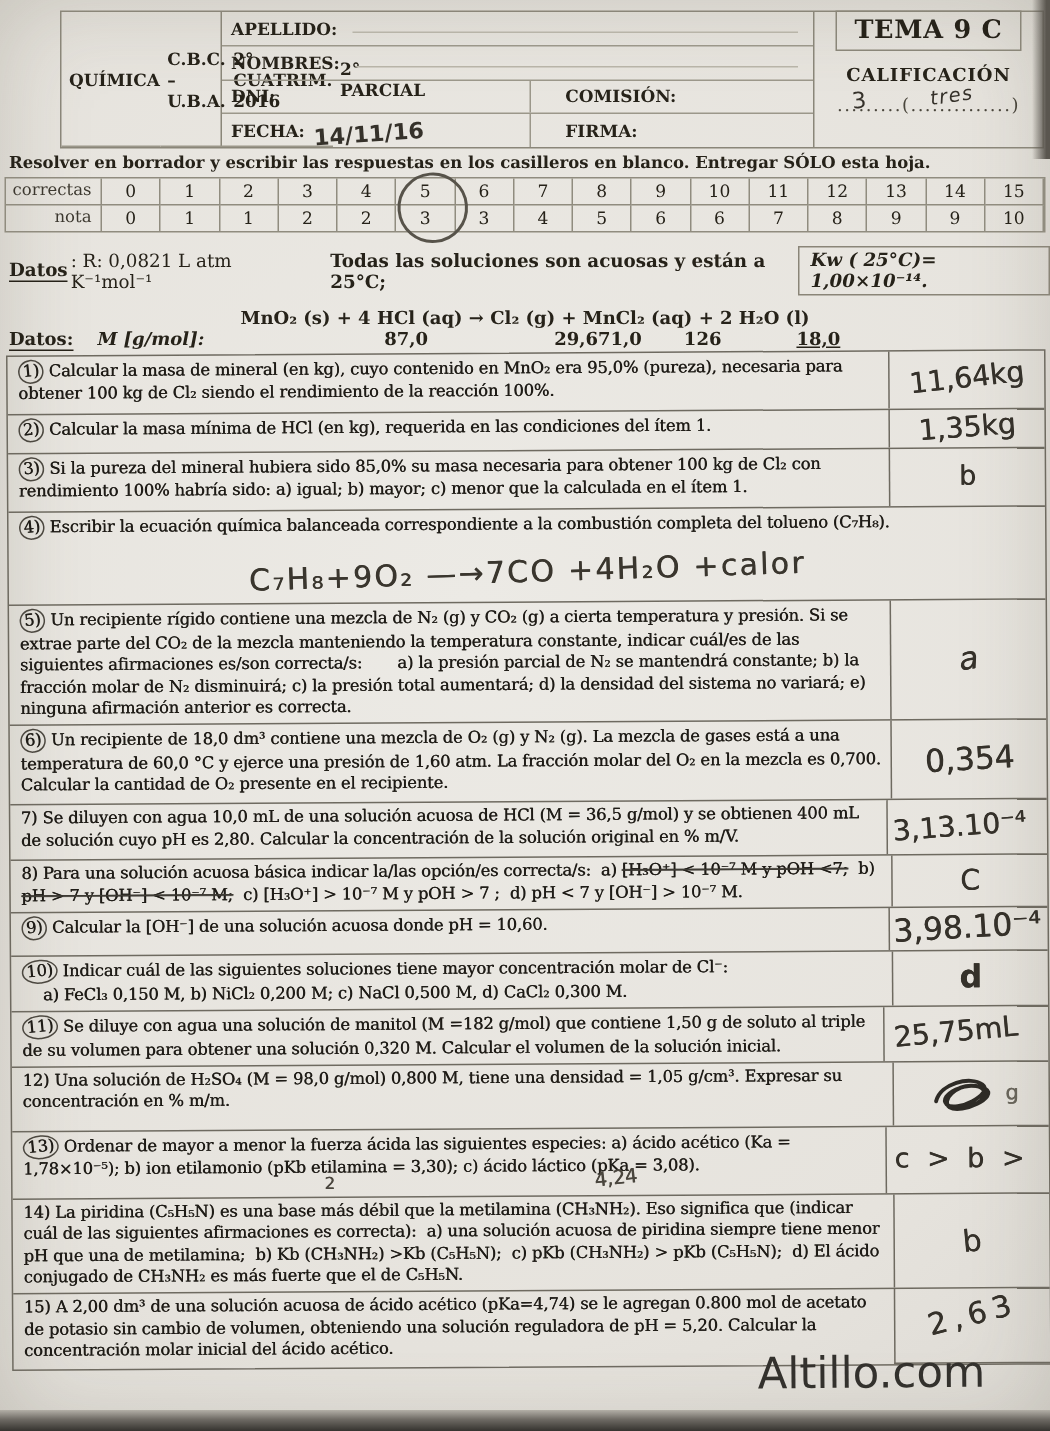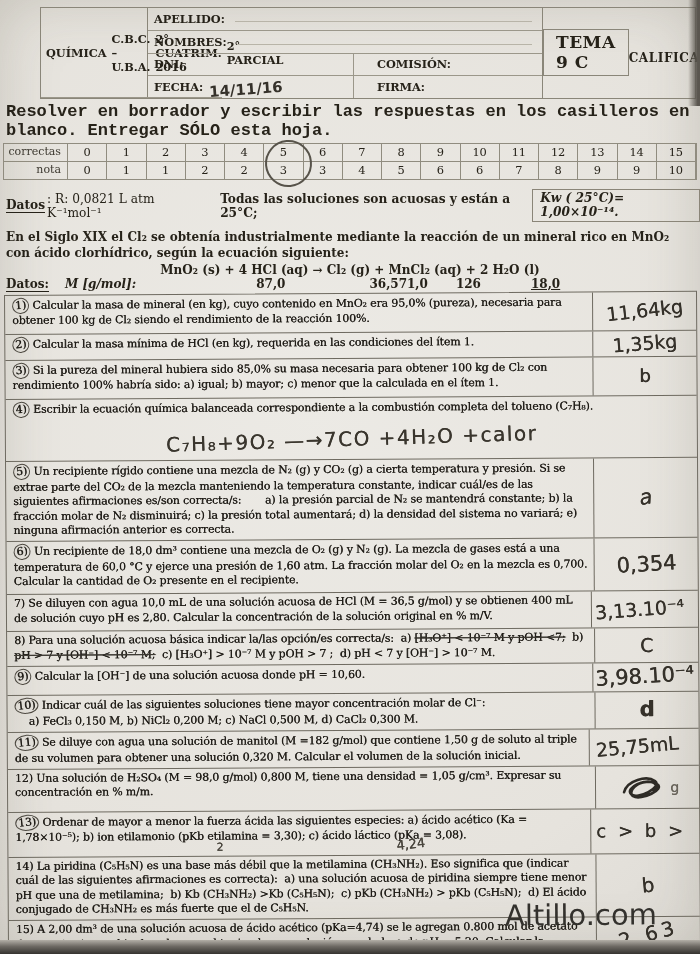--- a/index.html
+++ b/index.html
@@ -11,29 +11,29 @@
   
   .header{display:flex;margin:7px 4px 0 40px;height:90px;border:1px solid #8a8679;}
   .h-left{width:106px;border-right:1px solid #8a8679;display:flex;}
   .h-cell{flex:1;display:flex;align-items:center;padding-left:5px;font-weight:bold;font-size:11.3px;border-bottom:1px solid #9b978a;}
   .h-cell:last-child{border-bottom:none;}
   .h-mid{flex:1;display:flex;flex-direction:column;}
   .h-row{flex:1;display:flex;align-items:center;border-bottom:1px solid #9b978a;font-weight:bold;font-size:11.3px;padding-left:6px;}
   .h-row:last-child{border-bottom:none;}
   .write-line{flex:1;border-bottom:1px solid #b8b4a8;height:10px;margin:0 10px 5px 10px;}
   .h-sub{width:48%;height:100%;display:flex;align-items:center;border-left:1px solid #9b978a;padding-left:23px;box-sizing:border-box;}
-  .h-right{width:152px;border-left:1px solid #8a8679;display:flex;flex-direction:row;align-items:center;}
+  .h-right{width:152px;border-left:1px solid #8a8679;display:flex;flex-direction:column;align-items:center;}
   .tema{font-weight:bold;font-size:17px;border:1px solid #8a8679;margin-top:-1px;padding:2px 12px 3px 12px;letter-spacing:0.5px;}
   .calif-label{font-weight:bold;font-size:12px;margin-top:9px;letter-spacing:0.6px;}
   .calif-line{position:relative;font-size:12px;margin-top:6px;color:#4a463c;letter-spacing:1px;}
   .hw{font-family:"DejaVu Sans","Liberation Sans",sans-serif;color:#35312a;}
   .hw3{position:absolute;left:10px;top:-5px;font-size:15px;transform:rotate(-6deg);}
   .hwtres{position:absolute;left:62px;top:-6px;font-size:13px;font-style:italic;transform:rotate(-8deg);letter-spacing:1px;}
   
-  .instruction{margin:3px 0 0 6px;font-weight:bold;font-size:17px;font-family:Liberation Mono, monospace;}
+  .instruction{margin:3px 0 0 6px;font-weight:bold;font-size:11px;}
   .score-wrap{position:relative;margin:3px 3px 0 3px;}
   .score-grid{display:grid;grid-template-columns:64px repeat(16,1fr);border:1px solid #908c7f;font-size:11.4px;}
   .sc{border-right:1px solid #908c7f;border-bottom:1px solid #908c7f;text-align:center;padding:1px 0 2px 0;}
   .sc.r2{border-bottom:none;}
   .sc.lbl{text-align:right;padding-right:6px;font-size:11px;color:#3c382f;}
   .score-circle{position:absolute;left:262px;top:-3px;width:43px;height:43px;border:2px solid #57534a;border-radius:50%;transform:rotate(-5deg);}
   
   .datos-row{display:flex;align-items:center;margin:9px 0 0 6px;font-size:12.2px;font-weight:bold;}
   .u{border-bottom:1px solid #262219;}
   .datos-r{margin-left:2px;font-weight:normal;}
@@ -155,27 +155,26 @@
   </div>
 
   <div class="datos-row">
     <span class="u">Datos</span>
     <span class="datos-r">: R: 0,0821 L atm K⁻¹mol⁻¹</span>
     <span class="datos-note">Todas las soluciones son acuosas y están a 25°C;</span>
     <span class="kw-box">Kw ( 25°C)= 1,00×10⁻¹⁴.</span>
   </div>
 
   <div class="preamble">
-    <div class="pre-intro">En el Siglo XIX el Cl₂ se obtenía industrialmente mediante la reacción de un mineral rico en MnO₂ con ácido clorhídrico, según la ecuación siguiente:</div>
     <div class="pre-eq">MnO₂ (s) + 4 HCl (aq) → Cl₂ (g) + MnCl₂ (aq) + 2 H₂O (l)</div>
     <div class="masses">
       <span class="ms-l">Datos:</span>
       <span class="ms-s">M [g/mol]:</span>
       <span class="mv1">87,0</span>
-      <span class="mv2">36,5</span>
+      <span class="mv2">29,6</span>
       <span class="mv3">71,0</span>
       <span class="mv4">126</span>
       <span class="mv5">18,0</span>
     </div>
   </div>
 
   <div class="qtable">
 
     <div class="qrow" style="min-height:38px;">
       <div class="qtext"><span class="circ">1)</span> <span>Calcular la masa de mineral (en kg), cuyo contenido en MnO₂ era 95,0% (pureza), necesaria para obtener 100 kg de Cl₂ siendo el rendimiento de la reacción 100%.</span></div>

